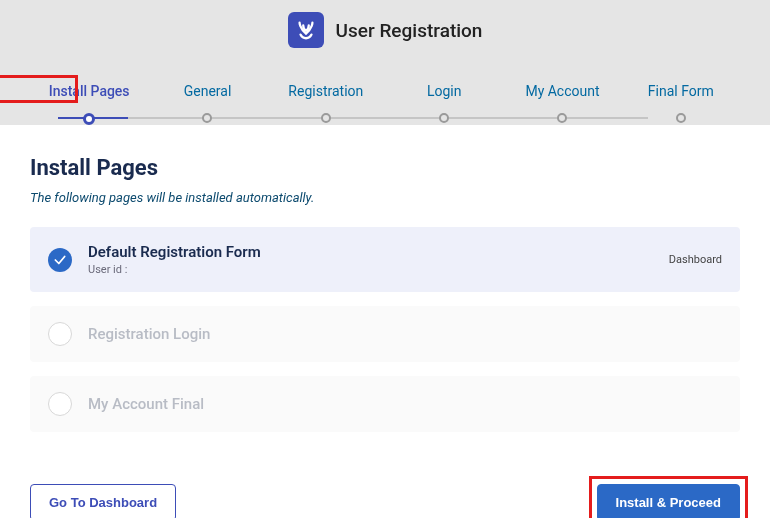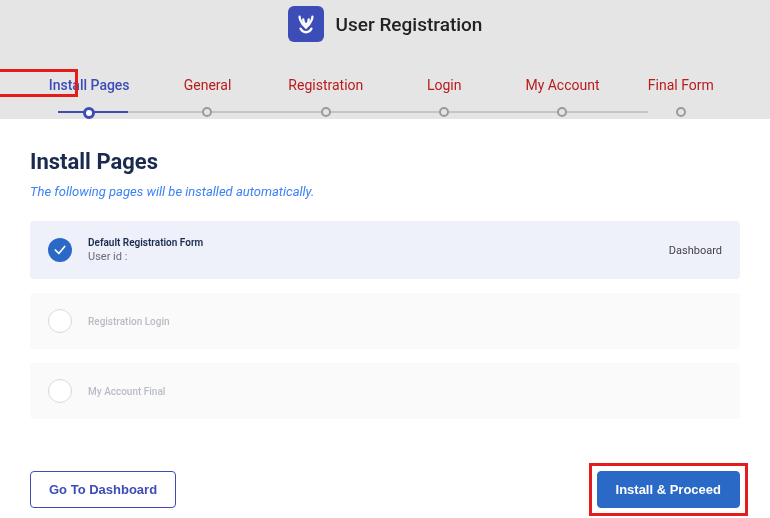--- a/index.html
+++ b/index.html
@@ -5,21 +5,21 @@
     * { box-sizing: border-box; margin: 0; padding: 0; }
     body {
       font-family: -apple-system, BlinkMacSystemFont, "Segoe UI", Roboto, Arial, sans-serif;
       background: #fff;
       width: 770px;
       height: 518px;
       overflow: hidden;
     }
     .header-region {
       background: #e5e5e5;
-      padding-top: 6px;
+      padding-top: 12px;
       padding-bottom: 0;
     }
     .brand {
       display: flex;
       align-items: center;
       justify-content: center;
       gap: 12px;
       margin-bottom: 35px;
     }
     .brand-icon {
@@ -46,21 +46,21 @@
     .step {
       display: flex;
       flex-direction: column;
       align-items: center;
       flex: 1;
       position: relative;
       cursor: pointer;
     }
     .step-label {
       font-size: 14px;
-      color: #b91c1c;
+      color: #0369a1;
       margin-bottom: 14px;
       white-space: nowrap;
     }
     .step.active .step-label {
       color: #3d4db7;
       font-weight: 500;
     }
     .step-dot {
       width: 10px;
       height: 10px;
@@ -96,21 +96,21 @@
       background: #fff;
     }
     .content-title {
       font-size: 22px;
       font-weight: 700;
       color: #1a2b4f;
       margin-bottom: 10px;
     }
     .content-subtitle {
       font-style: italic;
-      color: #3b82f6;
+      color: #0c4a6e;
       font-size: 13px;
       margin-bottom: 22px;
     }
     .page-card {
       display: flex;
       align-items: center;
       padding: 16px 18px;
       border-radius: 4px;
       margin-bottom: 14px;
     }
@@ -132,21 +132,21 @@
     }
     .card-check.filled {
       background: #2b69c6;
     }
     .card-check.empty {
       background: #fff;
       border: 1px solid #d8d8d8;
     }
     .card-body { flex: 1; }
     .card-title {
-      font-size: 10px;
+      font-size: 15px;
       font-weight: 600;
       color: #1a2b4f;
     }
     .page-card.pending .card-title {
       color: #b8bcc5;
       font-weight: 500;
     }
     .card-subtitle {
       font-size: 11px;
       color: #6a6a7a;

